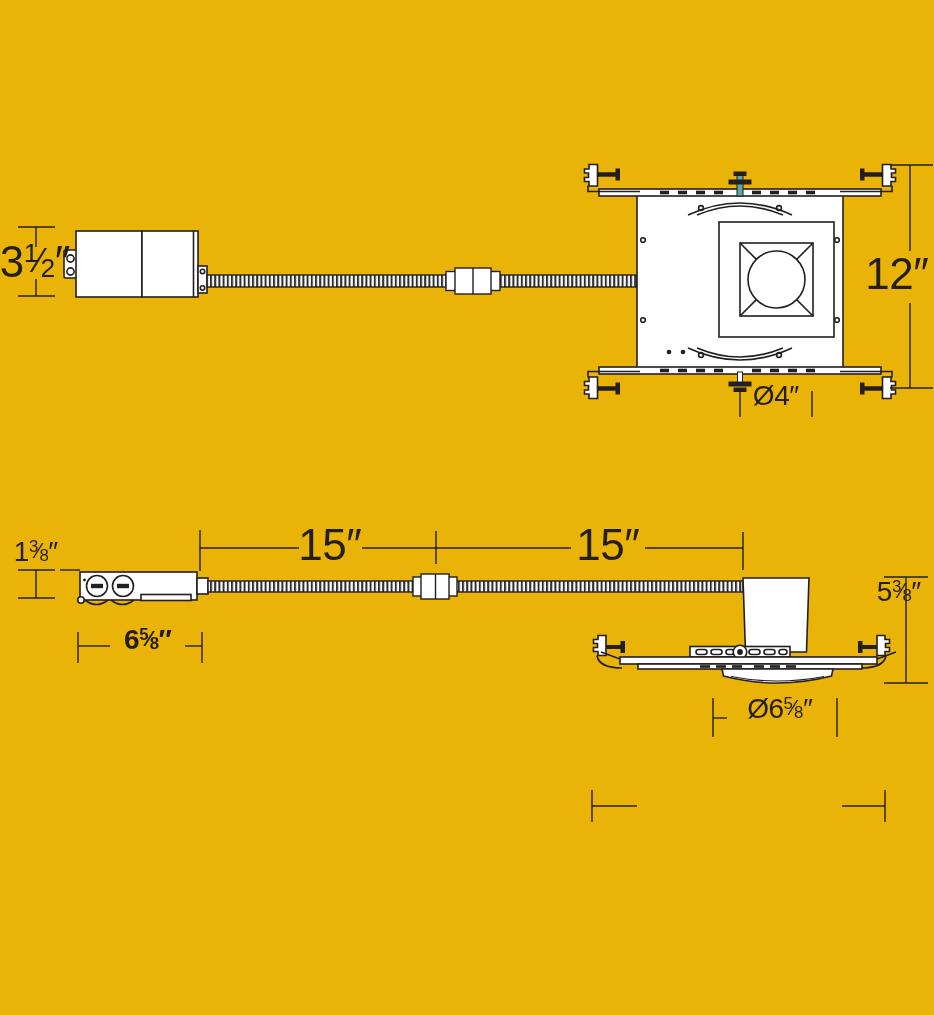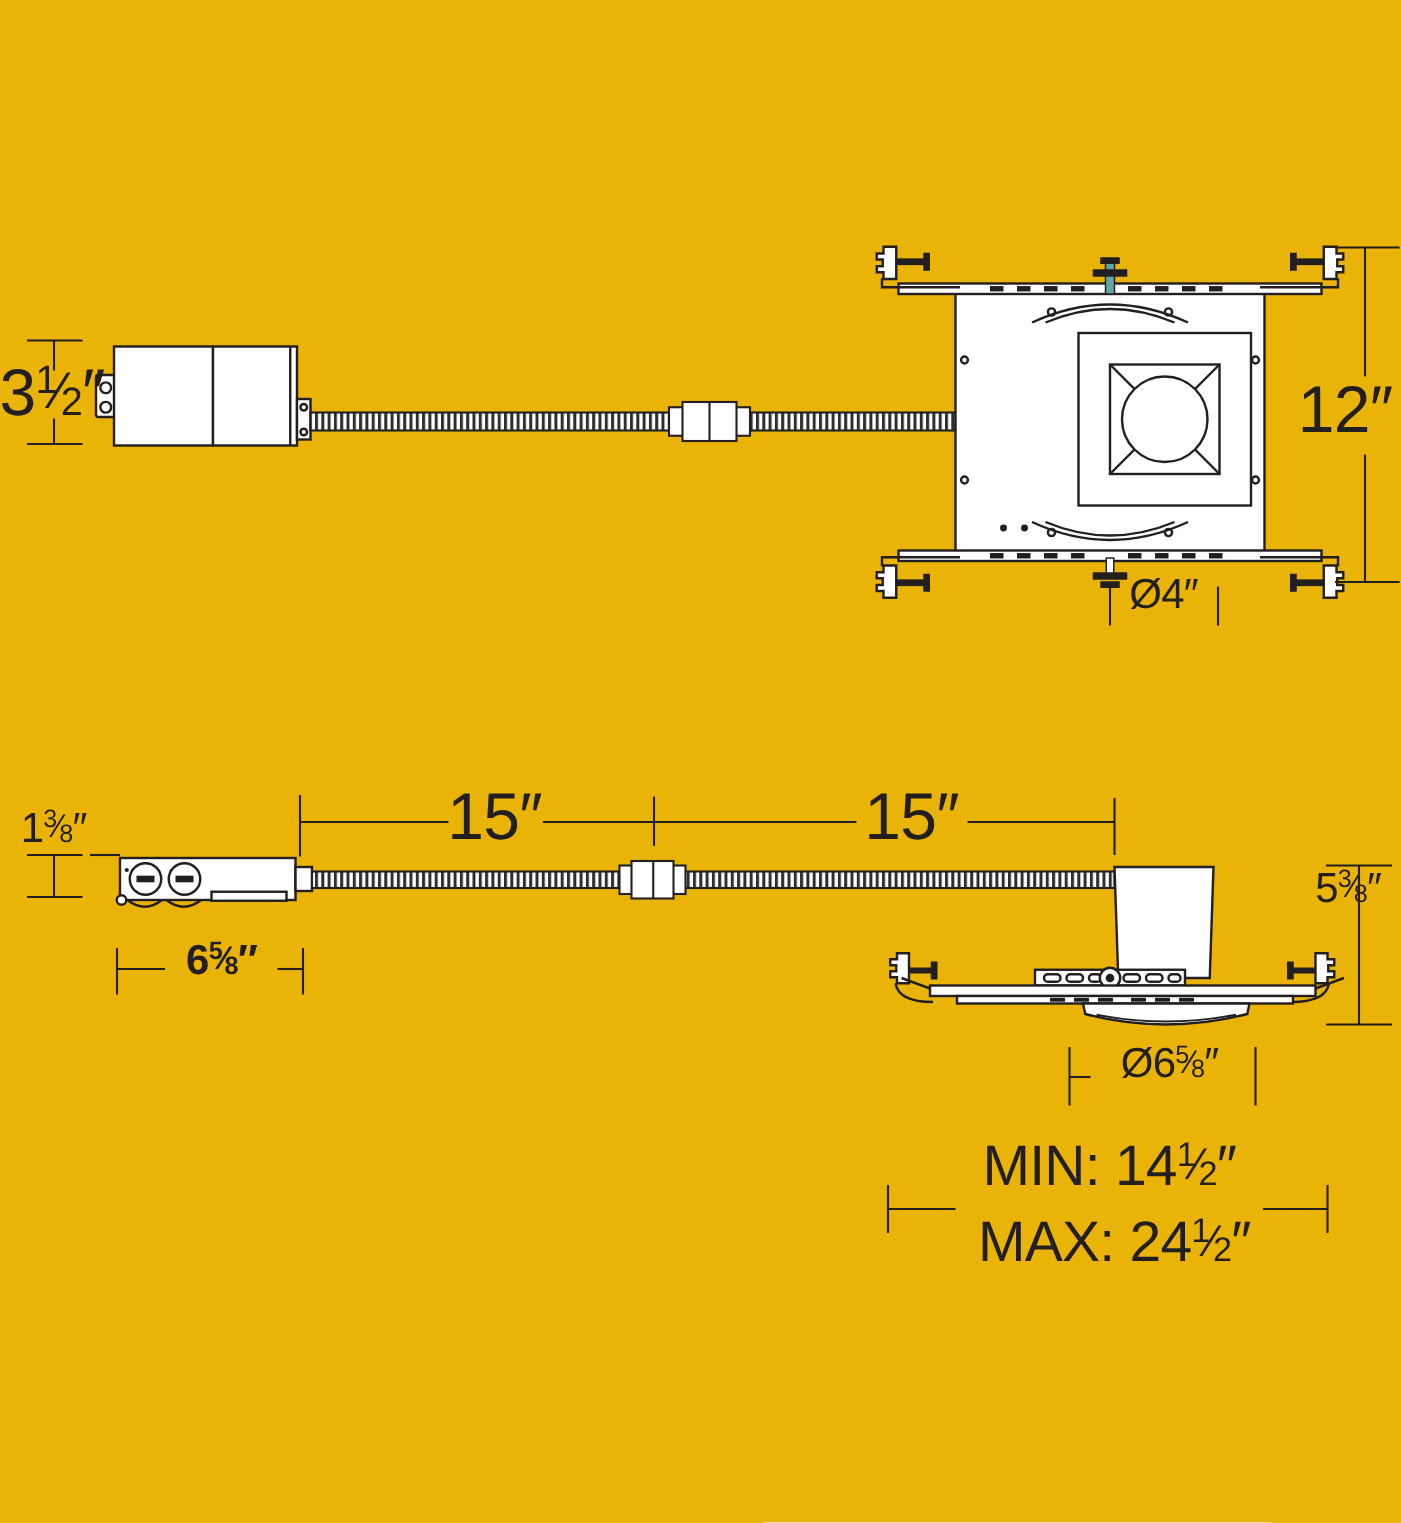--- a/index.html
+++ b/index.html
@@ -228,15 +228,13 @@
 
   <div class="dim-label fs44" style="left:35px;top:240px;"><span class="pre">3</span><span class="num">1</span><span class="slash">⁄</span><span class="den">2</span><span class="unit">″</span></div>
   <div class="dim-label fs44" style="left:897px;top:252px;text-align:right;"><span class="pre">12</span><span class="unit">″</span></div>
   <div class="dim-label fs40" style="left:776px;top:382px;"><span class="pre">Ø4</span><span class="unit">″</span></div>
   <div class="dim-label fs40" style="left:36px;top:538px;"><span class="pre">1</span><span class="num">3</span><span class="slash">⁄</span><span class="den">8</span><span class="unit">″</span></div>
   <div class="dim-label fs44" style="left:330px;top:523px;"><span class="pre">15</span><span class="unit">″</span></div>
   <div class="dim-label fs44" style="left:608px;top:523px;"><span class="pre">15</span><span class="unit">″</span></div>
   <div class="dim-label fs40" style="left:148px;top:626px;font-weight:bold;"><span class="pre">6</span><span class="num">5</span><span class="slash">⁄</span><span class="den">8</span><span class="unit">″</span></div>
   <div class="dim-label fs40" style="left:899px;top:538px;margin-top:40px;"><span class="pre">5</span><span class="num">3</span><span class="slash">⁄</span><span class="den">8</span><span class="unit">″</span></div>
   <div class="dim-label fs40" style="left:780px;top:695px;"><span class="pre">Ø6</span><span class="num">5</span><span class="slash">⁄</span><span class="den">8</span><span class="unit">″</span></div>
-  <div class="dim-label fs38 anchor-left" style="left:655px;top:758px;"><span class="pre">MIN: 14</span><span class="num">1</span><span class="slash">⁄</span><span class="den">2</span><span class="unit">″</span></div>
-  <div class="dim-label fs38 anchor-left" style="left:652px;top:809px;"><span class="pre">MAX: 24</span><span class="num">1</span><span class="slash">⁄</span><span class="den">2</span><span class="unit">″</span></div>
 </div>
 
 </body></html>

